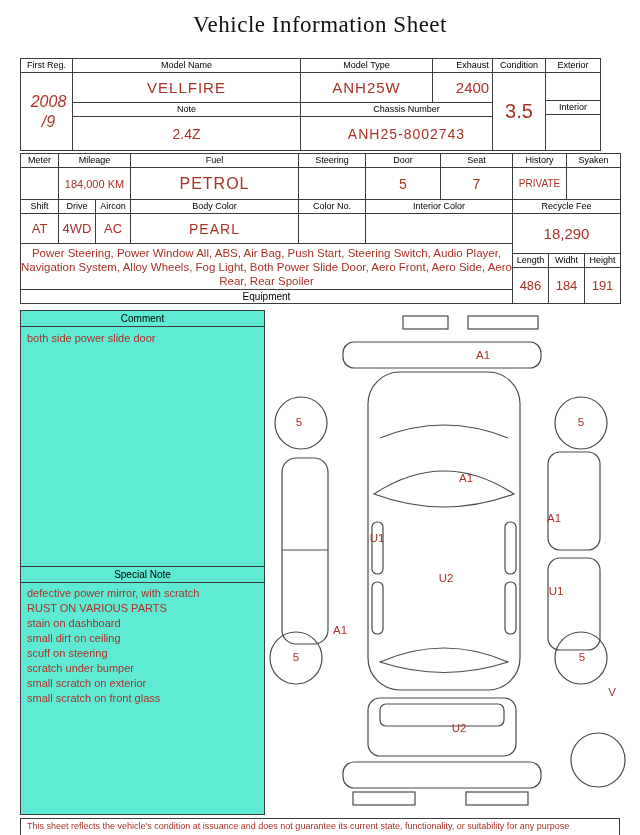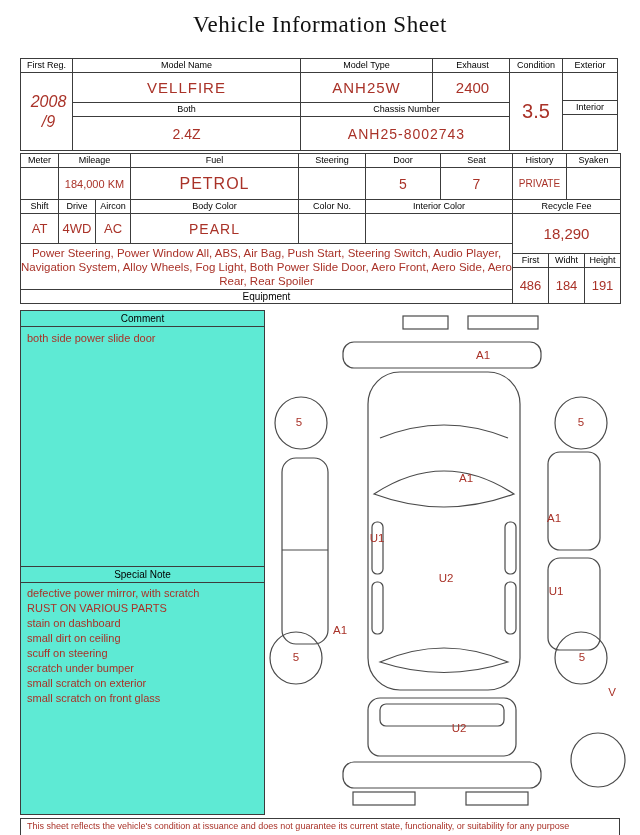--- a/index.html
+++ b/index.html
@@ -75,31 +75,31 @@
     <tr style="height:30px">
       <td class="val firstreg" rowspan="3">
         <div>2008</div>
         <div>/9</div>
       </td>
       <td class="val fs15 ls">VELLFIRE</td>
       <td class="val fs15 ls">ANH25W</td>
       <td class="val fs15">2400</td>
     </tr>
     <tr style="height:14px">
-      <td class="hdr">Both</td>
+      <td class="hdr">Note</td>
       <td class="hdr" colspan="2">Chassis Number</td>
     </tr>
     <tr style="height:34px">
       <td class="val fs14">2.4Z</td>
       <td class="val fs14 ls" colspan="2">ANH25-8002743</td>
     </tr>
   </tbody>
     </table>
 
-  <table class="tbl" style="left:509px; top:58px; width:108px;padding-left:40px;">
+  <table class="tbl" style="left:492px; top:58px; width:108px;padding-left:40px;">
     <colgroup>
         <col style="width:53px">
         <col style="width:55px">
       </colgroup>
     <tbody>
         <tr style="height:14px">
       <td class="hdr">Condition</td>
       <td class="hdr">Exterior</td>
     </tr>
     <tr style="height:28px">
@@ -183,21 +183,21 @@
       <td class="val fs10" colspan="2">PRIVATE</td>
       <td class="val fs10" colspan="2"></td>
     </tr>
     <tr style="height:14px">
       <td class="hdr" colspan="4">Recycle Fee</td>
     </tr>
     <tr style="height:40px">
       <td class="val fs15" colspan="4">18,290</td>
     </tr>
     <tr style="height:14px">
-      <td class="hdr">First</td>
+      <td class="hdr">Length</td>
       <td class="hdr" colspan="2">Widht</td>
       <td class="hdr">Height</td>
     </tr>
     <tr style="height:36px">
       <td class="val fs13">486</td>
       <td class="val fs13" colspan="2">184</td>
       <td class="val fs13">191</td>
     </tr>
   </tbody>
     </table>

